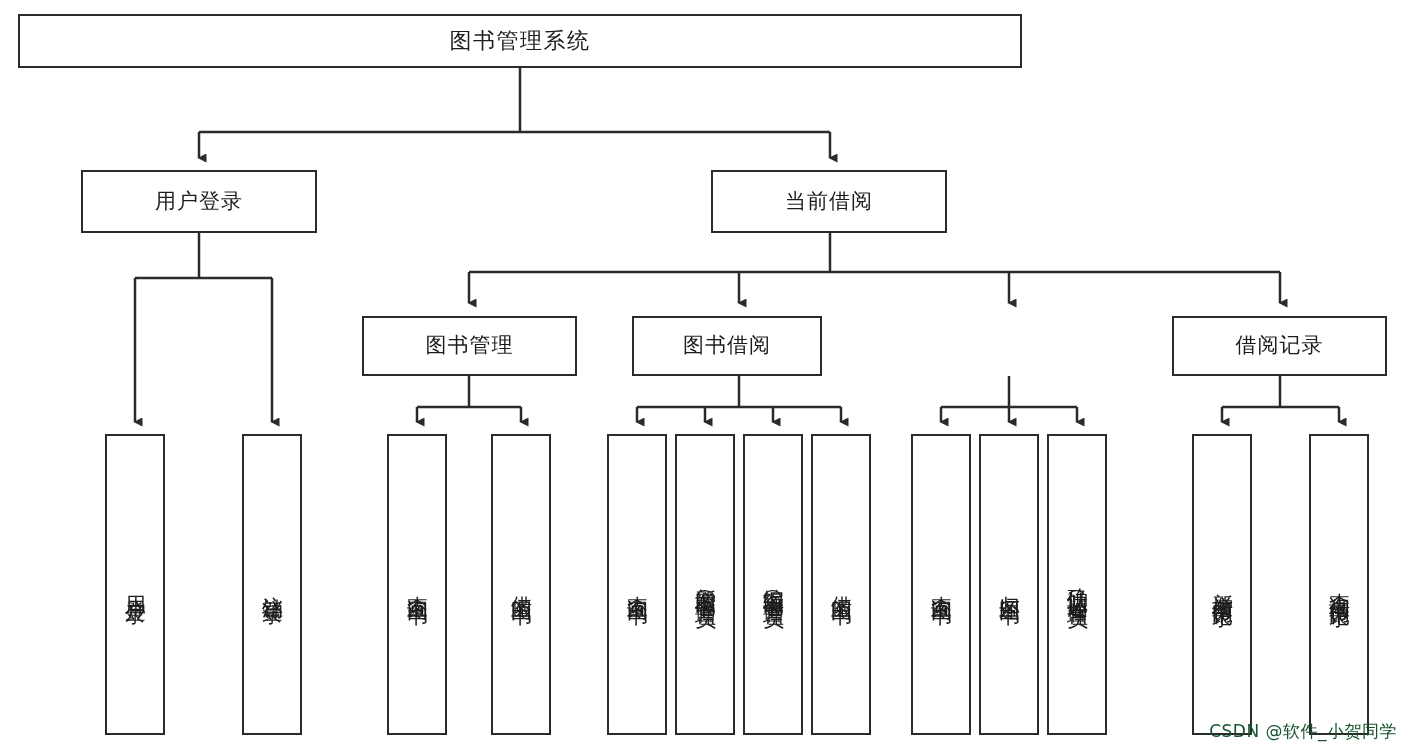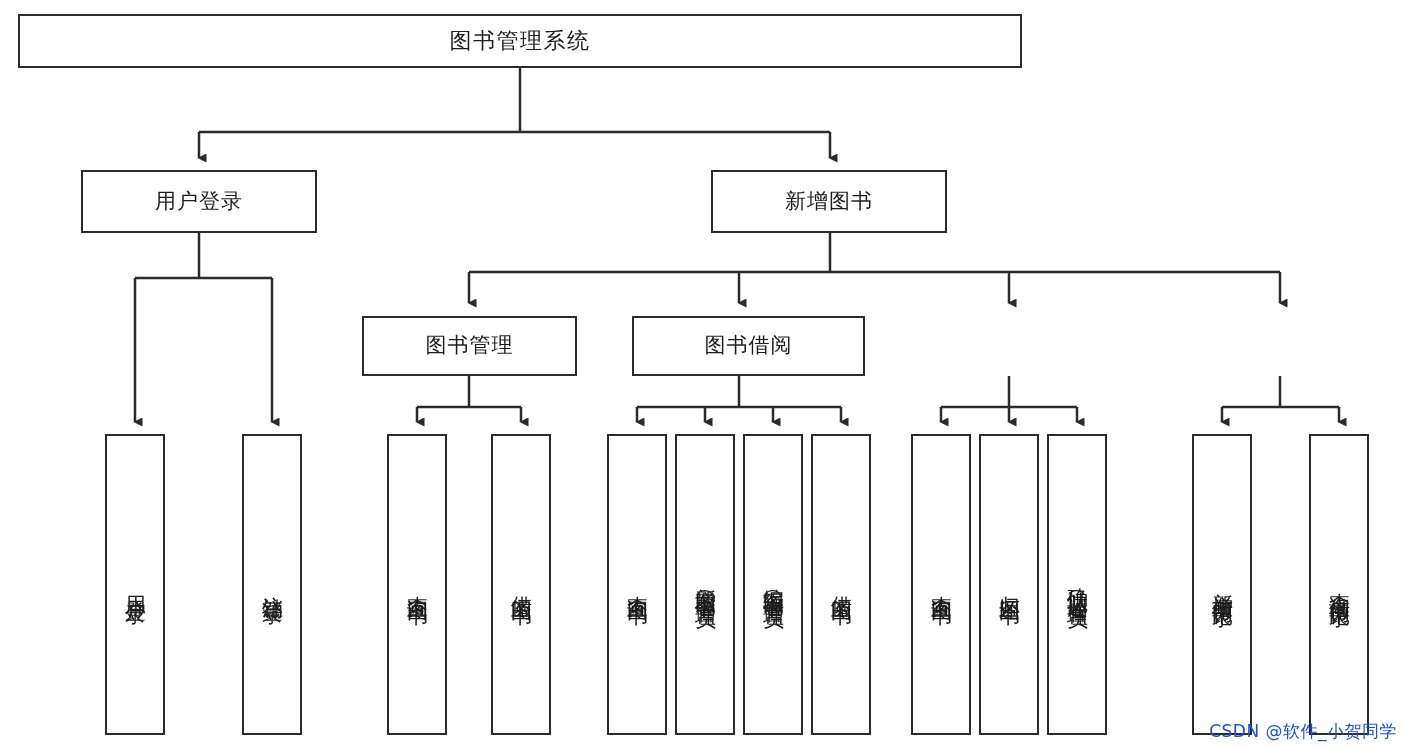--- a/index.html
+++ b/index.html
@@ -53,21 +53,21 @@
   }
   .node-v > span {
     writing-mode: vertical-rl;
     text-orientation: upright;
   }
   #watermark {
     position: absolute;
     right: 8px;
     bottom: 4px;
     font-size: 17px;
-    color: #1d4ed8;
+    color: #14532d;
     letter-spacing: 0.5px;
     white-space: nowrap;
     pointer-events: none;
   }
 </style>
 </head>
 <body>
 
 <div id="canvas">
 
@@ -123,32 +123,35 @@
 
   <div class="node node-h node-root" style="left:18px; top:14px; width:1004px; height:54px;">
     <span>图书管理系统</span>
   </div>
 
   <div class="node node-h" style="left:81px; top:170px; width:236px; height:63px;">
     <span>用户登录</span>
   </div>
 
   <div class="node node-h" style="left:711px; top:170px; width:236px; height:63px;">
-    <span>新增图书</span>
+    <span>当前借阅</span>
   </div>
 
   <div class="node node-h" style="left:362px; top:316px; width:215px; height:60px;">
     <span>图书管理</span>
   </div>
 
-  <div class="node node-h" style="left:632px; top:316px; width:233px; height:60px;">
+  <div class="node node-h" style="left:632px; top:316px; width:190px; height:60px;">
     <span>图书借阅</span>
   </div>
 
 
+  <div class="node node-h" style="left:1172px; top:316px; width:215px; height:60px;">
+    <span>借阅记录</span>
+  </div>
 
   <div class="node node-v" style="left:105px; top:434px; width:60px; height:301px;">
     <span>用户登录</span>
   </div>
 
   <div class="node node-v" style="left:242px; top:434px; width:60px; height:301px;">
     <span>注销登录</span>
   </div>
 
   <div class="node node-v" style="left:387px; top:434px; width:60px; height:301px;">

